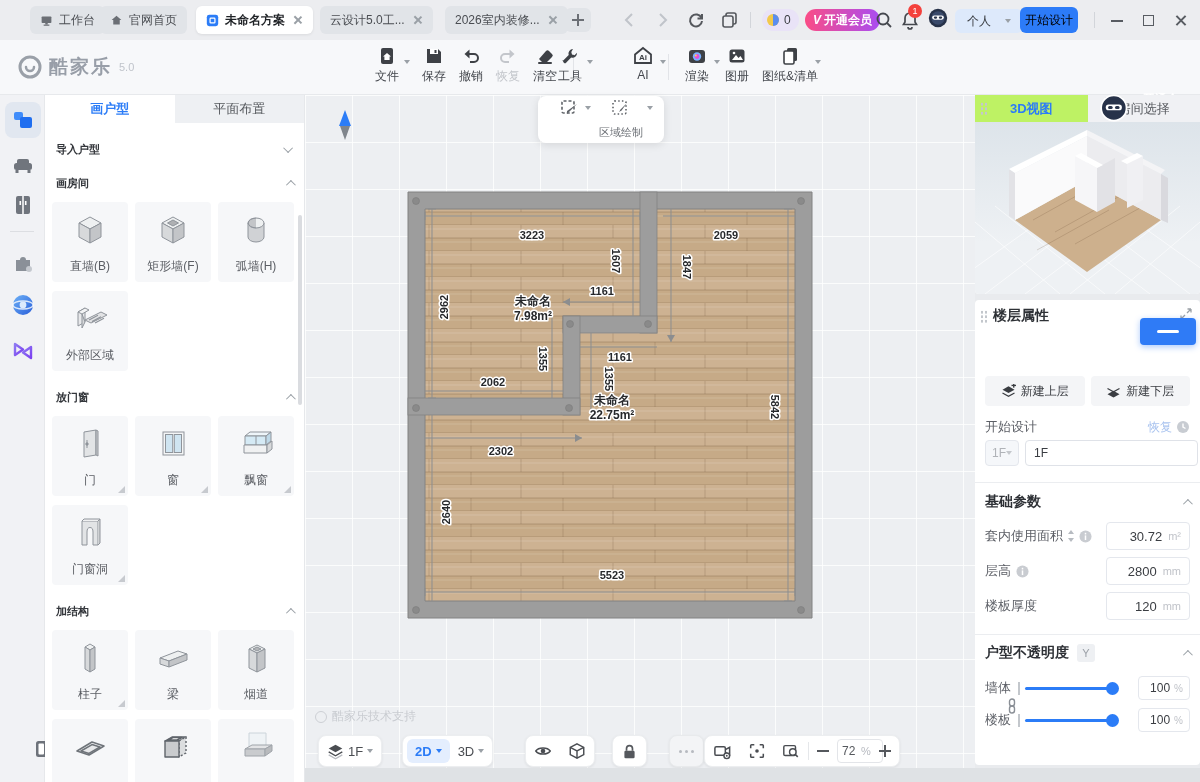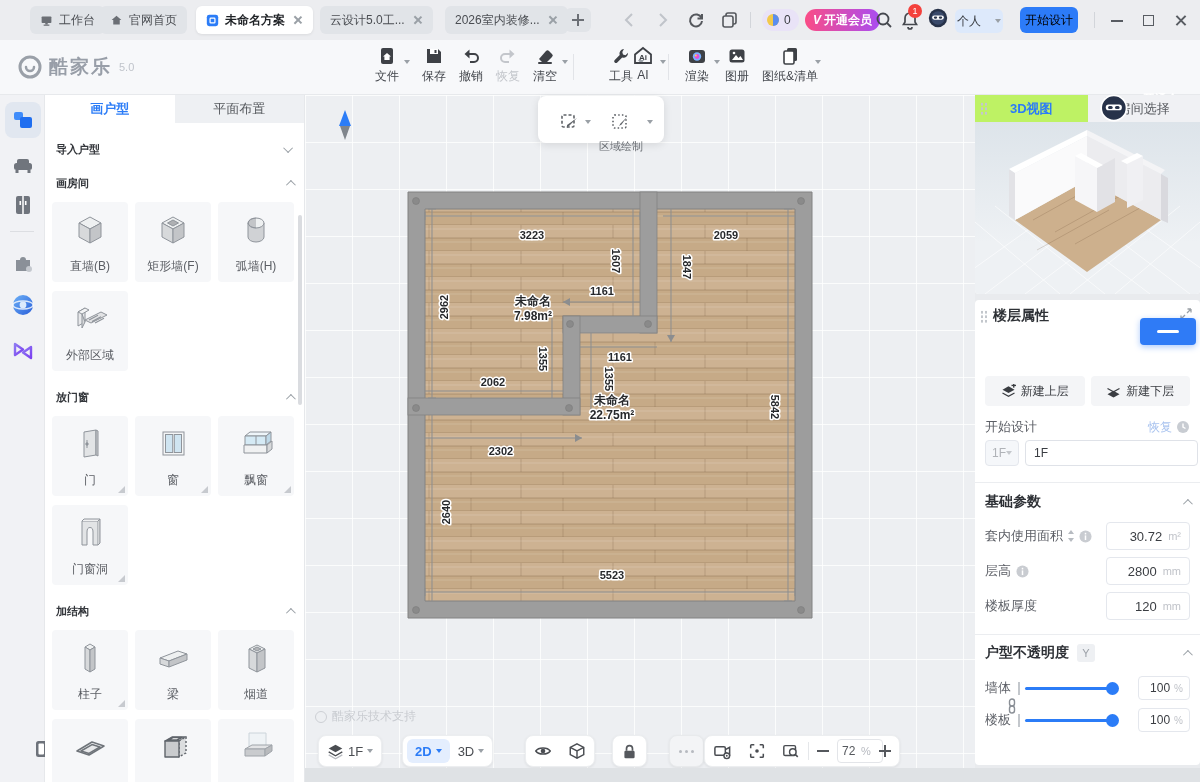--- a/index.html
+++ b/index.html
@@ -14,21 +14,21 @@
   .tclose { position:relative; width:10px; height:10px; margin-left:2px; }
   .tclose::before,.tclose::after { content:""; position:absolute; left:4px; top:0; width:1.5px; height:10px; background:#9aa0a6; }
   .tclose::before { transform:rotate(45deg);} .tclose::after { transform:rotate(-45deg);}
   .tplus { position:absolute; top:8px; width:26px; height:24px; border-radius:6px; background:#e1e4e8; }
   .tplus::before { content:""; position:absolute; left:7px; top:11px; width:12px; height:2px; background:#6b6f75;}
   .tplus::after { content:""; position:absolute; left:12px; top:6px; width:2px; height:12px; background:#6b6f75;}
   .navic { position:absolute; top:10px; width:20px; height:20px; }
   .pill { position:absolute; top:9px; height:22px; border-radius:11px; display:flex; align-items:center; font-size:12px; }
   .vip1 { background:linear-gradient(90deg,#fa4d86,#a94df2); color:#fff; padding:0 8px; font-weight:bold; gap:3px;}
   .coin { background:#e9e3f7; color:#3a3d42; padding:0 8px 0 4px; gap:4px; }
-  .profile { background:#dde9fb; color:#3a3d42; padding:0 2px; gap:14px; border-radius:6px; }
+  .profile { background:#dde9fb; color:#3a3d42; padding:0 12px; gap:14px; border-radius:6px; }
   .startbtn { position:absolute; left:1020px; top:7px; width:58px; height:26px; background:#2c7bf8; color:#000000;
               font-size:12px; border-radius:6px; display:flex; align-items:center; justify-content:center; cursor:pointer;}
   .winbtn { position:absolute; top:11px; width:18px; height:18px; }
   .winbtn span { position:absolute; background:#585c62; }
   .vsep { position:absolute; top:12px; width:1px; height:16px; background:#d2d5da; }
   .bellbadge { position:absolute; left:8px; top:-6px; min-width:14px; height:14px; background:#f4413c; border-radius:7px;
                color:#fff; font-size:9px; text-align:center; line-height:14px; padding:0 2px;}
 
   
   .toolbar { position:absolute; left:0; top:40px; width:1200px; height:55px; background:#f7f8fa; border-bottom:1px solid #e7e9ec;}
@@ -74,21 +74,21 @@
   .lscroll { position:absolute; right:2px; top:120px; width:4px; height:190px; background:#dadce0; border-radius:2px;}
   .corner-layout { position:absolute; left:33px; top:642px; cursor:pointer; }
 
   
   .canvas { position:absolute; left:305px; top:95px; width:670px; height:687px; background:#edeff2;
             background-image:linear-gradient(rgba(255,255,255,.8) 1px,transparent 1px),
                              linear-gradient(90deg,rgba(255,255,255,.8) 1px,transparent 1px);
             background-size:47px 47px; }
   .plan { position:absolute; left:0; top:0; }
   .floatbar { position:absolute; left:233px; top:1px; width:126px; height:47px; background:#fff; border-radius:8px;
-              box-shadow:0 2px 8px rgba(0,0,0,.1); display:flex; align-items:flex-start; justify-content:center; gap:18px; padding-top:16px;}
+              box-shadow:0 2px 8px rgba(0,0,0,.1); display:flex; align-items:flex-start; justify-content:center; gap:18px; padding-top:2px;}
   .fitem { text-align:center; position:relative; cursor:pointer; }
   .fitem .lbl { font-size:11px; color:#6b6f75; margin-top:1px; white-space:nowrap;}
   .fitem .car { position:absolute; right:-10px; top:8px; }
   .watermark { position:absolute; left:10px; top:613px; font-size:12px; color:#c9ccd1; display:flex; gap:5px; align-items:center;}
   .wmc { width:12px; height:12px; border:1.5px solid #cdd0d5; border-radius:50%; }
 
   .bgroup { position:absolute; top:640px; height:32px; background:#fff; border-radius:8px; border:1px solid #eceef0;
             box-shadow:0 1px 3px rgba(0,0,0,.07); display:flex; align-items:center; }
   .bgi { display:flex; align-items:center; gap:4px; padding:0 8px; font-size:13px; color:#4a4d52; cursor:pointer; height:100%;}
   .mode2d { background:#e4eefe; border-radius:6px; height:24px; margin-left:4px; color:#2b7cf7; font-weight:bold; }
@@ -294,21 +294,21 @@
     </div>
     <div class="tbi" style="left:524px">
       <svg width="20" height="20" viewBox="0 0 20 20">
           <path d="M4 13 L11 5 a2 2 0 0 1 3 0 l3 3 a2 2 0 0 1 0 3 L12 16 H7 Z" fill="#3e4146"></path>
           <rect x="3" y="16" width="14" height="2" rx="1" fill="#3e4146"></rect>
         </svg>
       <div class="lbl">清空</div>
       <span class="car caret"></span>
     </div>
     <div class="tsep" style="left:573px"></div>
-    <div class="tbi" style="left:600px">
+    <div class="tbi" style="left:549px">
       <svg width="20" height="20" viewBox="0 0 20 20">
           <path d="M13 3 a4.5 4.5 0 0 0-4.3 6 L3.5 14.2 a1.8 1.8 0 0 0 2.5 2.5 L11.2 11.5 A4.5 4.5 0 0 0 17 6.8 L14.5 9.2 12 8.5 11.3 6 Z" fill="#3e4146"></path>
         </svg>
       <div class="lbl">工具</div>
       <span class="car caret"></span>
     </div>
     <div class="tbi" style="left:622px">
       <svg width="20" height="20" viewBox="0 0 20 20">
           <path d="M10 2 L18 8.5 V17 H2 V8.5 Z" fill="none" stroke="#3e4146" stroke-width="1.8"></path>
           <text x="10" y="14" text-anchor="middle" font-size="8" font-weight="bold" fill="#3e4146" font-family="Liberation Sans,sans-serif">Ai</text>

